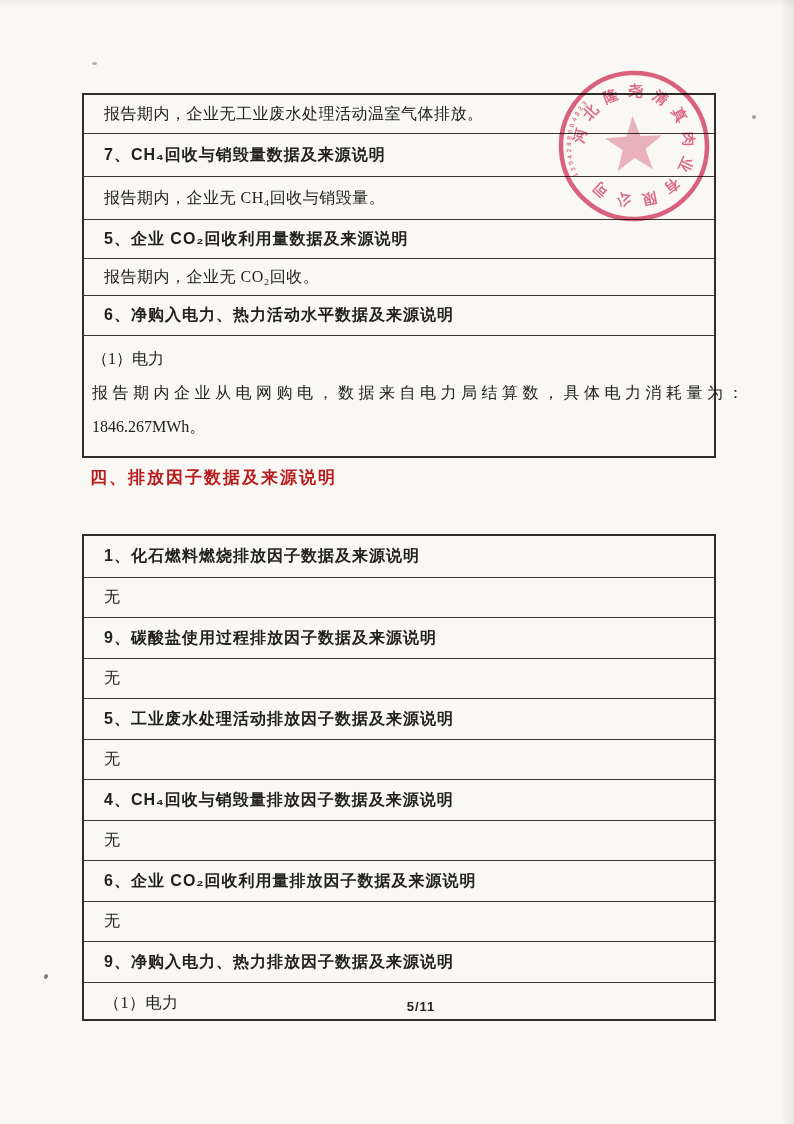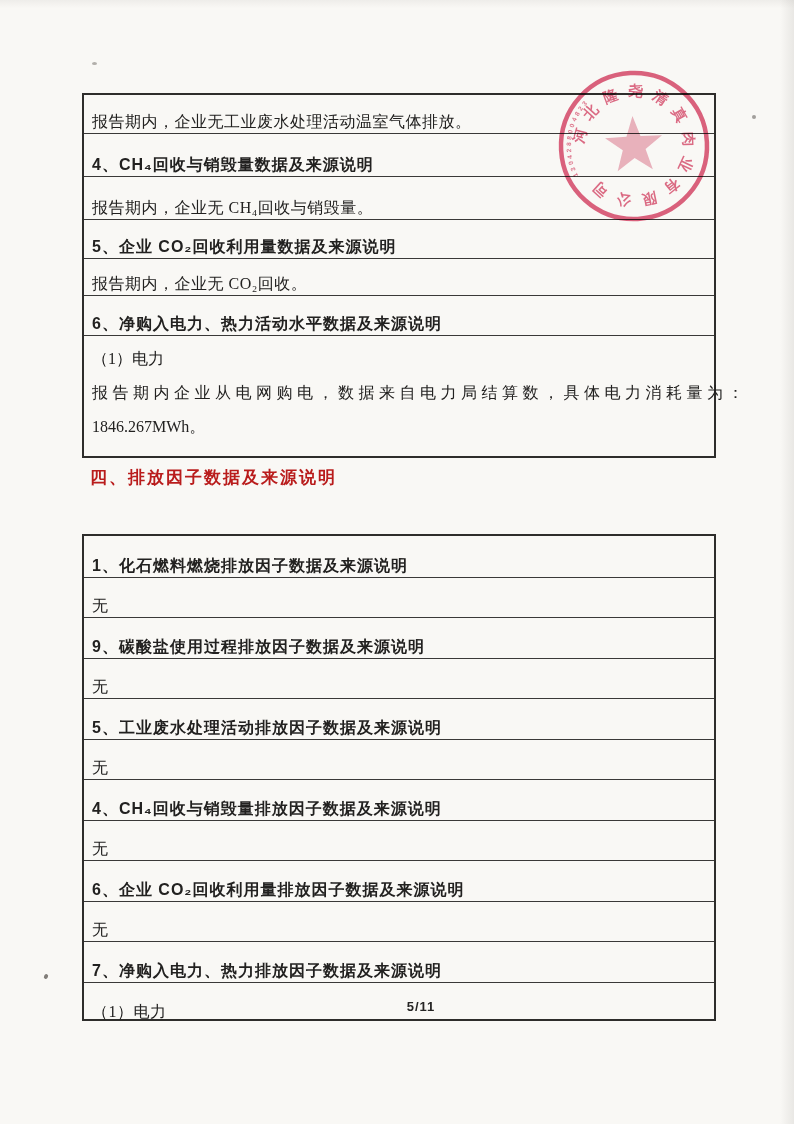--- a/index.html
+++ b/index.html
@@ -15,22 +15,22 @@
     background:linear-gradient(to right, rgba(0,0,0,0), rgba(90,85,80,.10));}
   .edge-top{position:absolute;top:0;left:0;width:100%;height:8px;
     background:linear-gradient(to bottom, rgba(90,85,80,.07), rgba(0,0,0,0));}
 
   .tbl{
     position:absolute;left:82px;width:634px;
     border:2px solid #2e2d2b;box-sizing:border-box;
     background:transparent;
   }
   .row{
-    box-sizing:border-box;display:flex;align-items:flex-end;
-    padding-left:8px;border-top:1.5px solid #3a3938;
+    box-sizing:border-box;display:flex;align-items:center;
+    padding-left:20px;border-top:1.5px solid #3a3938;
     font-size:16px;letter-spacing:.5px;white-space:nowrap;
   }
   .row:first-child{border-top:none;}
   .row.hd span{font-family:"Liberation Sans", sans-serif;font-weight:700;letter-spacing:1px;}
   .cell-multi{
     box-sizing:border-box;border-top:1.5px solid #3a3938;
     display:flex;flex-direction:column;justify-content:flex-start;
     padding:13px 8px 0 8px;font-size:16px;
   }
   .cell-multi .ln{line-height:19px;margin-bottom:15px;white-space:nowrap;}
@@ -62,21 +62,21 @@
 <div class="page">
 
   <div class="edge-top"></div>
   <div class="edge-right"></div>
 
   <div class="tbl" style="top:93px;height:365px;">
     <div class="row" style="height:38px;">
         <span>报告期内，企业无工业废水处理活动温室气体排放。</span>
       </div>
     <div class="row hd" style="height:43px;">
-        <span>4、CH₄回收与销毁量数据及来源说明</span>
+        <span>7、CH₄回收与销毁量数据及来源说明</span>
       </div>
     <div class="row" style="height:43px;">
         <span>报告期内，企业无 CH₄回收与销毁量。</span>
       </div>
     <div class="row hd" style="height:39px;">
         <span>5、企业 CO₂回收利用量数据及来源说明</span>
       </div>
     <div class="row" style="height:37px;">
         <span>报告期内，企业无 CO₂回收。</span>
       </div>
@@ -117,21 +117,21 @@
     <div class="row" style="height:40px;">
         <span>无</span>
       </div>
     <div class="row hd" style="height:41px;">
         <span>6、企业 CO₂回收利用量排放因子数据及来源说明</span>
       </div>
     <div class="row" style="height:40px;">
         <span>无</span>
       </div>
     <div class="row hd" style="height:41px;">
-        <span>7、净购入电力、热力排放因子数据及来源说明</span>
+        <span>9、净购入电力、热力排放因子数据及来源说明</span>
       </div>
     <div class="row" style="height:41px;">
         <span>（1）电力</span>
       </div>
   </div>
 
   <svg class="stamp" viewBox="-80 -80 160 160">
     <defs>
       <path id="ringPath" d="M -49.8,-4.4 A 50,50 0 1 1 -45.3,21.1"></path>
       <path id="serialPath" d="M -57.1,26.6 A 63,63 0 0 1 -5.5,-62.8"></path>

